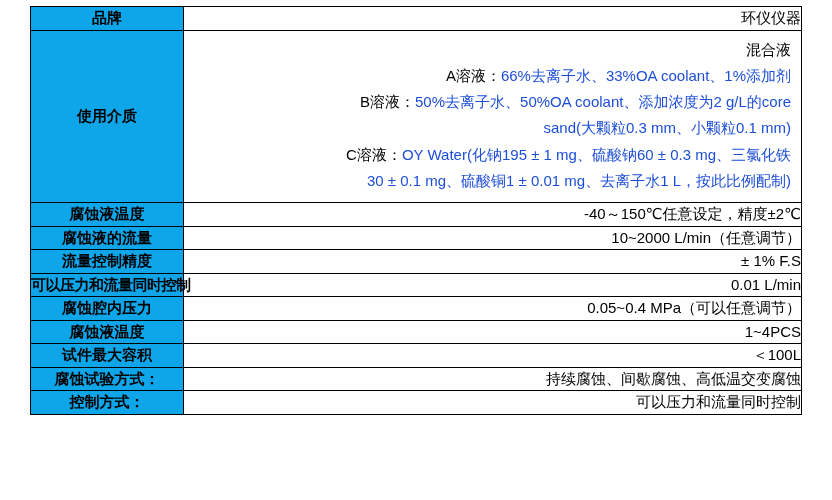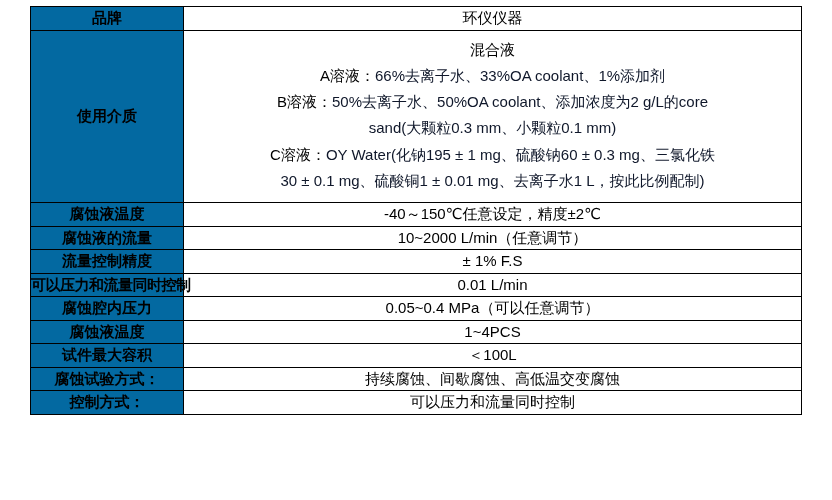--- a/index.html
+++ b/index.html
@@ -24,46 +24,45 @@
     width: 772px;
     table-layout: fixed;
   }
   table.spec td {
     border: 1px solid #000000;
     padding: 0;
     vertical-align: middle;
   }
   td.label {
     width: 152px;
-    background: #0369a1;
+    background: #0ea5e9;
     text-align: center;
     font-weight: bold;
     font-size: 15px;
     line-height: 1.35;
     padding: 4px 2px;
     white-space: nowrap;
     overflow: visible;
   }
   td.value {
     background: #ffffff;
-    text-align: center;
+    text-align: right;
     font-size: 15px;
     line-height: 1.5;
     padding: 5px 8px;
   }
   td.value.media {
-    text-align: center;
     padding: 6px 10px 8px 10px;
     line-height: 1.75;
   }
   .media-line {
     white-space: normal;
   }
   .red {
-    color: #0f172a;
+    color: #1d4ed8;
   }
   .lbl-narrow {
     font-size: 14px;
     letter-spacing: -0.5px;
   }
 </style>
 </head>
 <body>
 
 <div class="sheet">

